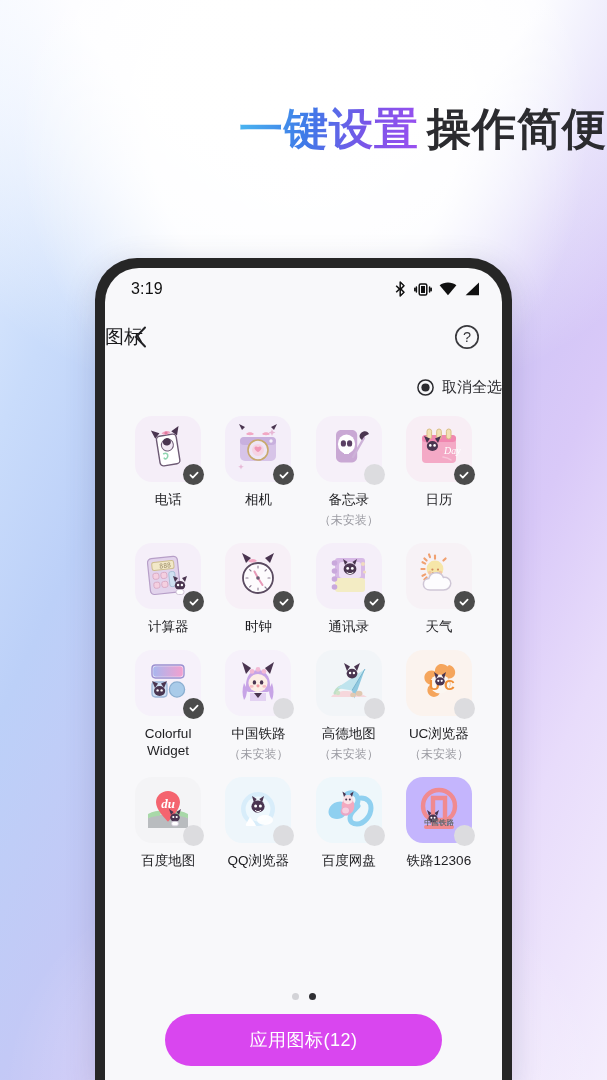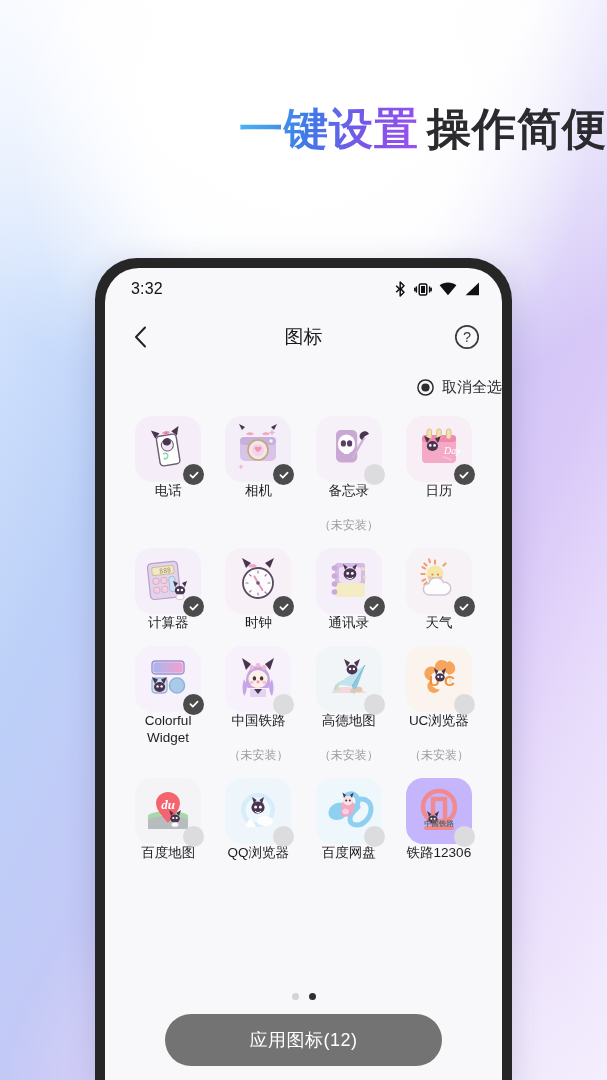--- a/index.html
+++ b/index.html
@@ -80,21 +80,21 @@
 
   
   .appbar{
     height:54px; flex:0 0 54px;
     display:flex; align-items:center;
     padding:0 18px;
     position:relative;
   }
   .back-btn{ width:34px; height:34px; display:flex; align-items:center; justify-content:center; cursor:pointer; }
   .appbar-title{
-    position:absolute; left:0; right:0; text-align:center;
+    position:absolute; left:0; right:0; 
     font-size:19px; font-weight:500; color:#1b1b1d;
     pointer-events:none;
   }
   .help-btn{ margin-left:auto; width:34px; height:34px; display:flex; align-items:center; justify-content:center; cursor:pointer; }
 
   
   .selectall-row{
     height:46px; flex:0 0 46px;
     display:flex; align-items:center; justify-content:flex-end;
     gap:8px; cursor:pointer;
@@ -116,53 +116,53 @@
   }
   .tile svg{ display:block; }
   .badge{
     position:absolute; right:-3px; bottom:-3px;
     width:21px; height:21px; border-radius:50%;
     display:flex; align-items:center; justify-content:center;
   }
   .badge.on{ background:#4b4b4b; }
   .badge.off{ background:#dcdcdf; }
   .cell-label{
-    font-size:13.5px; color:#1d1d20; font-weight:500;
+    margin-top:9px; font-size:13.5px; color:#1d1d20; font-weight:500;
     text-align:center; line-height:1.28; max-width:84px;
   }
-  .cell-sub{ margin-top:18px; font-size:12px; color:#9b9ba2; text-align:center; }
+  .cell-sub{ margin-top:4px; font-size:12px; color:#9b9ba2; text-align:center; }
 
   
   .dots{ display:flex; justify-content:center; gap:10px; padding:4px 0 14px; }
   .dot{ width:7px; height:7px; border-radius:50%; background:#d3d3d7; }
   .dot.active{ background:#2f2f33; }
   .cta-wrap{ padding:0 60px 22px; }
   .cta{
     width:100%; height:52px; border-radius:26px;
-    background:#737373; color:#fff; border:none;
+    background:#d946ef; color:#fff; border:none;
     font-size:18px; font-weight:500; letter-spacing:.5px;
     font-family:"Liberation Sans","DejaVu Sans",sans-serif;
     cursor:pointer;
   }
 </style>
 </head>
 <body>
 
 <div class="promo-bg"></div>
 <div class="promo-wash"></div>
 
 <div class="headline">
   <span class="grad">一键设置</span><span class="dark">操作简便</span>
 </div>
 
 <div class="phone">
   <div class="screen">
 
     <div class="statusbar">
-      <span class="status-time">3:32</span>
+      <span class="status-time">3:19</span>
       <span class="status-icons">
         <svg width="13" height="16" viewBox="0 0 13 16">
           <path d="M6.2 1 10 4.8 6.2 8.6 6.2 1z M6.2 7.4 10 11.2 6.2 15 6.2 7.4z" fill="none" stroke="#111" stroke-width="1.5" stroke-linejoin="round"></path>
           <path d="M2.2 4.8 6.2 8.6 M2.2 11.2 6.2 7.4" stroke="#111" stroke-width="1.5" fill="none"></path>
         </svg>
         <svg width="18" height="15" viewBox="0 0 18 15">
           <rect x="5.2" y="2" width="7.6" height="11" rx="1.6" fill="none" stroke="#111" stroke-width="1.5"></rect>
           <rect x="7" y="4" width="4" height="7" fill="#111"></rect>
           <path d="M2.4 5v5 M0.8 6.3v2.4 M15.6 5v5 M17.2 6.3v2.4" stroke="#111" stroke-width="1.5" stroke-linecap="round"></path>
         </svg>

